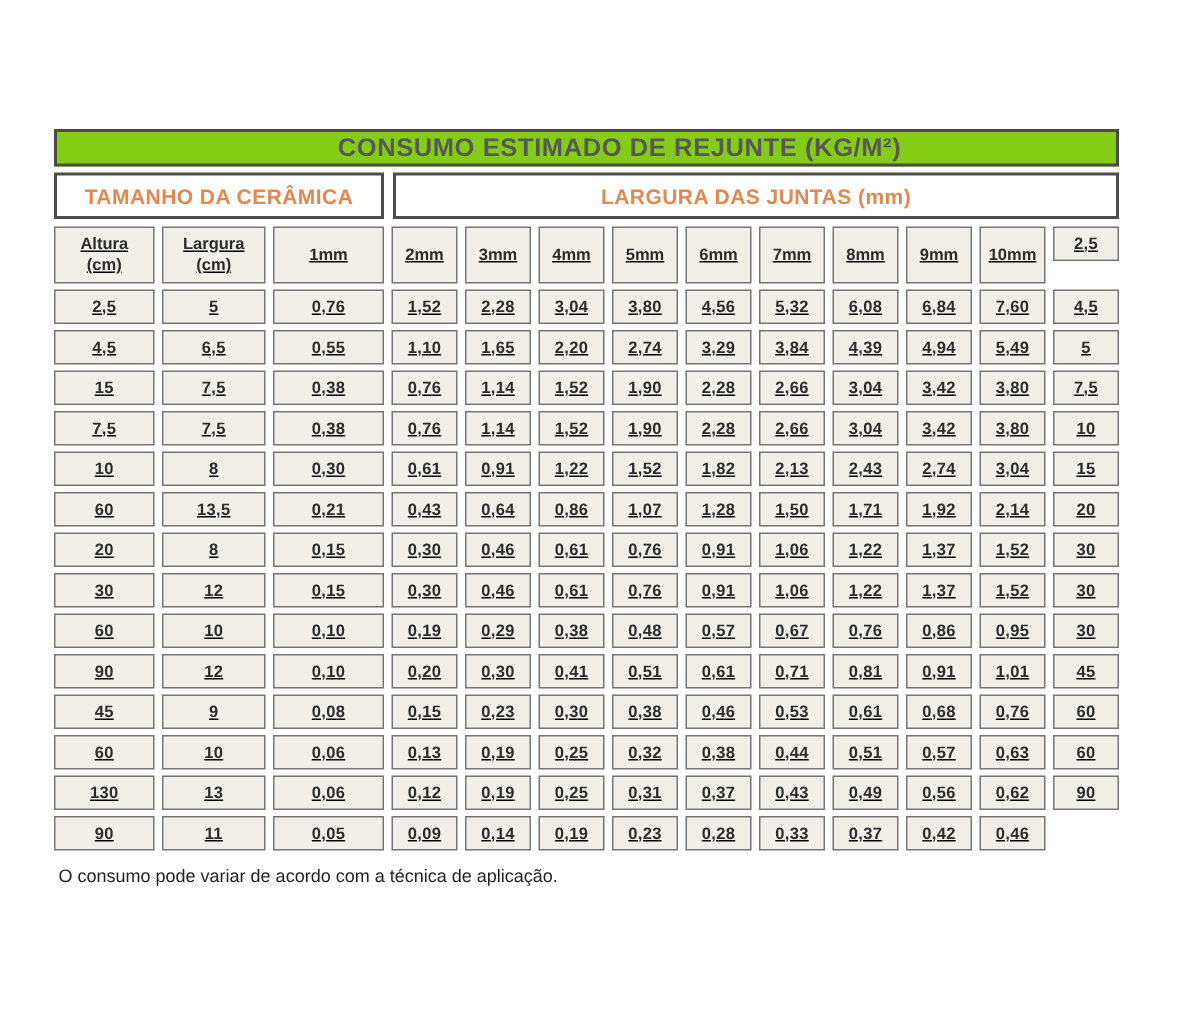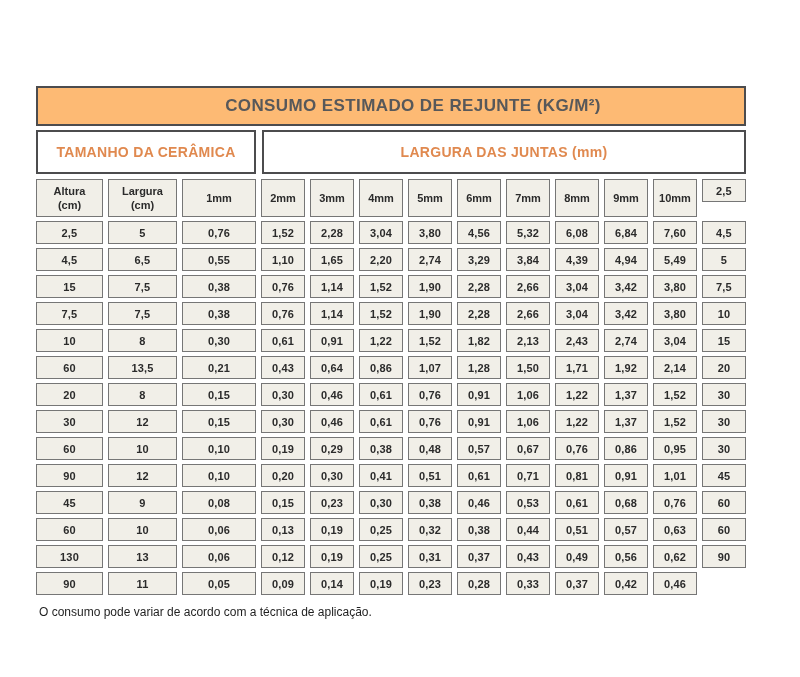--- a/index.html
+++ b/index.html
@@ -9,51 +9,52 @@
     position: relative;
     font-family: "Liberation Sans", "DejaVu Sans", sans-serif;
     overflow: hidden;
   }
   .table-wrap {
     position: absolute;
     left: 36px; top: 86px;
     width: 710px;
   }
   .title-box {
-    height: 40px;
+    height: 25px;
     border: 2px solid #4c4c4e;
-    background: #fdba74;
+    background: #84cc16;
     display: flex; align-items: center; justify-content: center;
     font-size: 17px; font-weight: bold;
     color: #57585a;
     letter-spacing: 0.4px;
     padding-left: 44px;
   }
   .section-row {
     margin-top: 4px;
     display: flex;
     gap: 6px;
-    height: 44px;
+    height: 31px;
   }
   .section-box {
     border: 2px solid #4c4c4e;
     background: #ffffff;
     display: flex; align-items: center; justify-content: center;
     font-size: 14px; font-weight: bold;
     color: #e0894f;
     letter-spacing: 0.3px;
   }
   .section-box.left { width: 220px; flex: 0 0 220px; }
   .section-box.right { flex: 1; }
   .grid {
     margin-top: 5px;
     display: grid;
     grid-template-columns: 67px 69px 74px repeat(10, 1fr);
     column-gap: 5px;
     row-gap: 4px;
+    text-decoration: underline;
   }
   .cell {
     background: #f1efe8;
     border: 1.4px solid #767676;
     display: flex; align-items: center; justify-content: center;
     color: #2b2b2b;
     font-weight: bold;
   }
   .header-cell {
     height: 38px;

